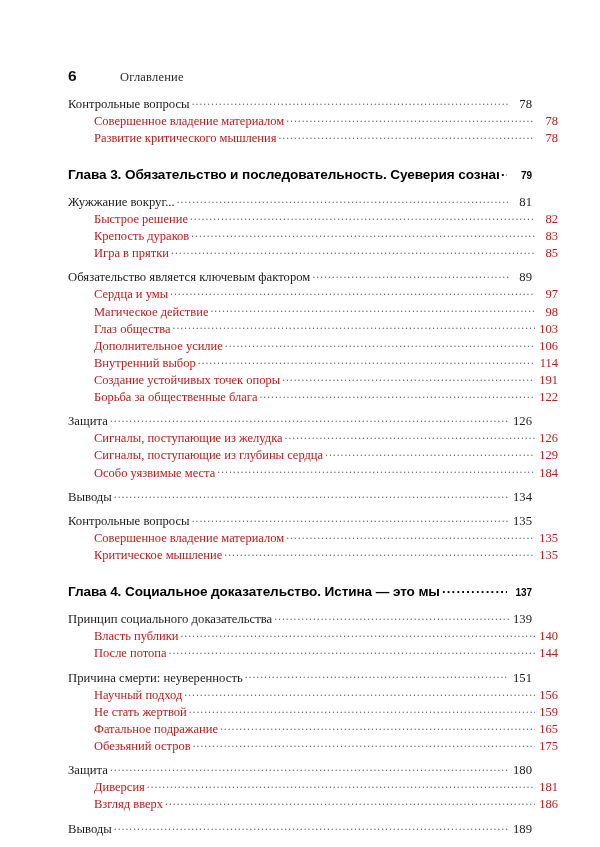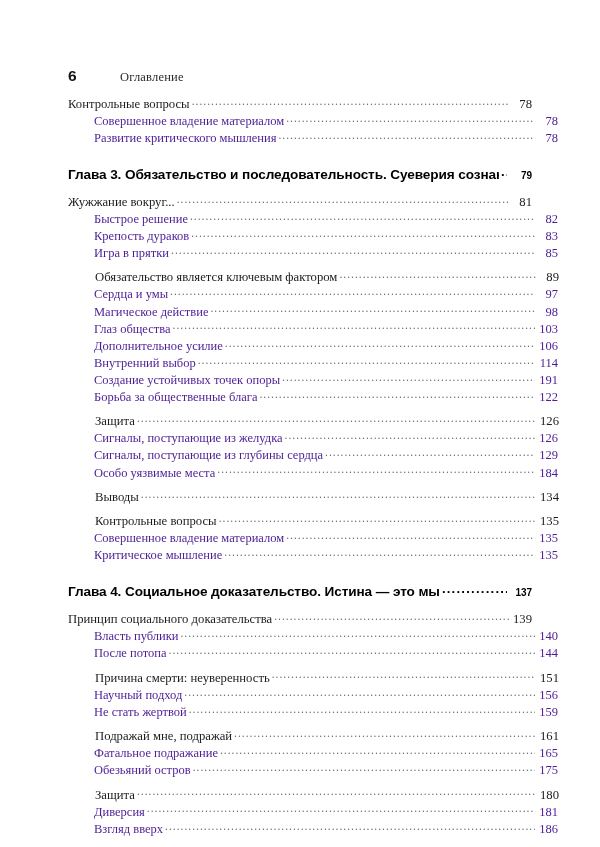--- a/index.html
+++ b/index.html
@@ -106,21 +106,21 @@
     padding-left: 0px;
     margin-top: 5px;
     justify-content: flex-end;
   }
   .lvl1 .toc-page { font-size: 12.7px; min-width: 22px; }
 
   
   .lvl2 {
     font-family: "Liberation Serif", serif;
     font-size: 12.5px;
-    color: #4c1d95;
+    color: #b91c1c;
     padding-left: 26px;
     margin-top: 0px;
   }
   .lvl2 .toc-page { font-size: 12.5px; min-width: 22px; }
 
   
   .chapter {
     font-family: "Liberation Sans", sans-serif;
     font-weight: bold;
     font-size: 13.6px;
@@ -138,21 +138,21 @@
     color: #000000;
     letter-spacing: 1.2px;
   }
   .chapter .toc-page {
     font-size: 10px;
     font-weight: bold;
     min-width: 24px;
   }
 
   
-  .group-gap { margin-top: 7px; margin-left: 27px; }
+  .group-gap { margin-top: 7px; }
 </style>
 </head>
 <body>
 
 <div class="page">
 
   <div class="running-head">
     <span class="folio">6</span>
     <span class="head-title">Оглавление</span>
   </div>
@@ -306,25 +306,20 @@
       <div class="toc-row lvl2">
         <span class="toc-label">Научный подход</span>
         <span class="leader"></span>
         <span class="toc-page">156</span>
       </div>
       <div class="toc-row lvl2">
         <span class="toc-label">Не стать жертвой</span>
         <span class="leader"></span>
         <span class="toc-page">159</span>
       </div>
-      <div class="toc-row lvl1 group-gap">
-        <span class="toc-label">Подражай мне, подражай</span>
-        <span class="leader"></span>
-        <span class="toc-page">161</span>
-      </div>
       <div class="toc-row lvl2">
         <span class="toc-label">Фатальное подражание</span>
         <span class="leader"></span>
         <span class="toc-page">165</span>
       </div>
       <div class="toc-row lvl2">
         <span class="toc-label">Обезьяний остров</span>
         <span class="leader"></span>
         <span class="toc-page">175</span>
       </div>

